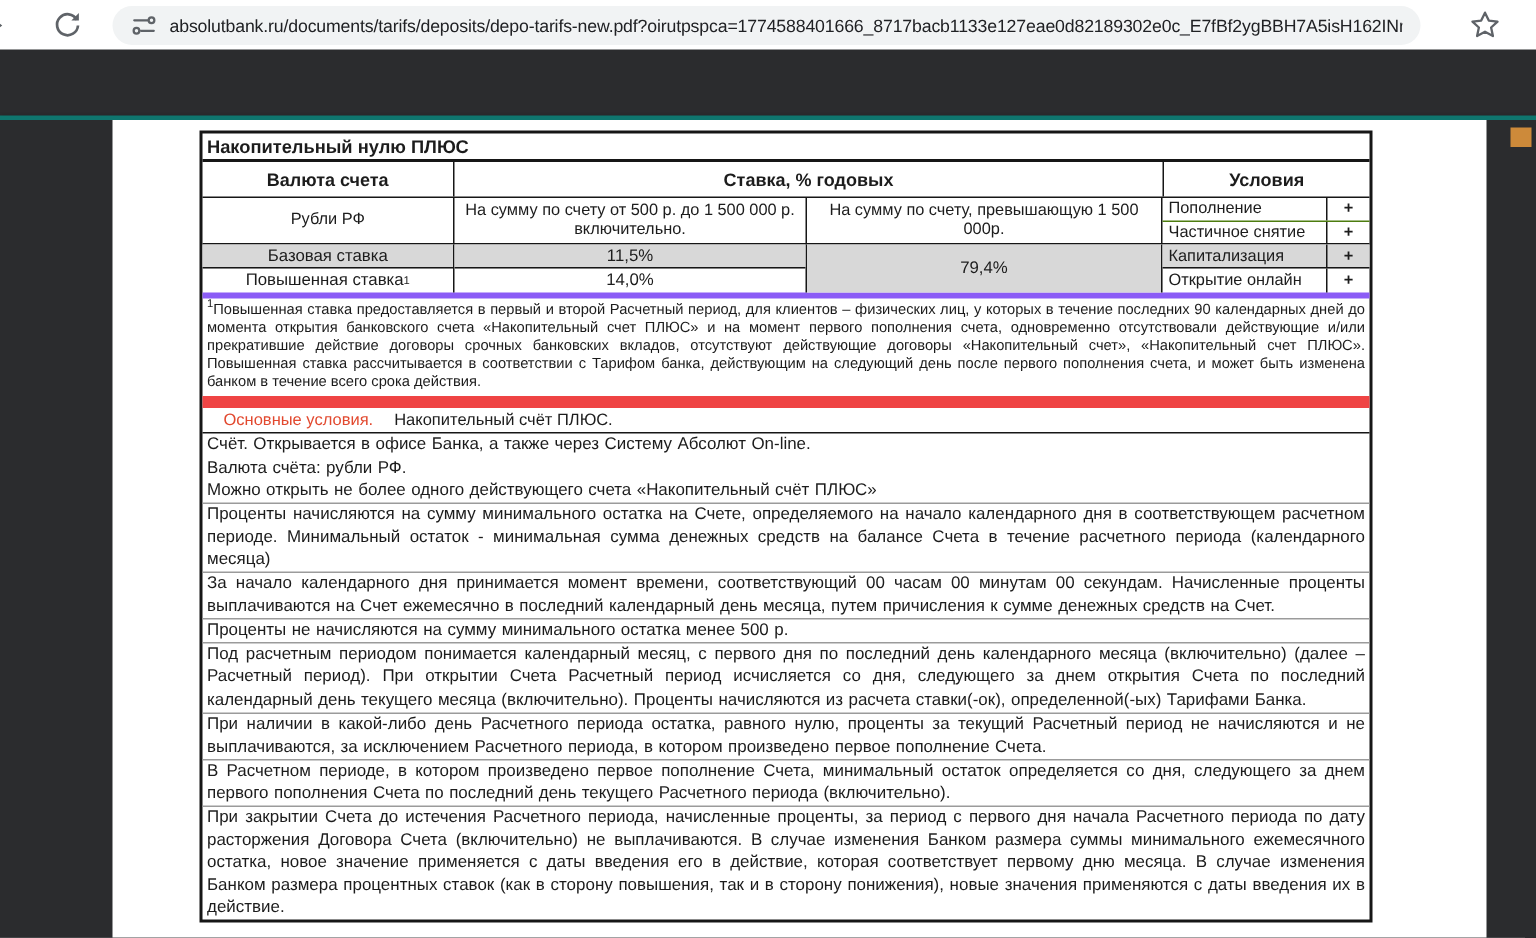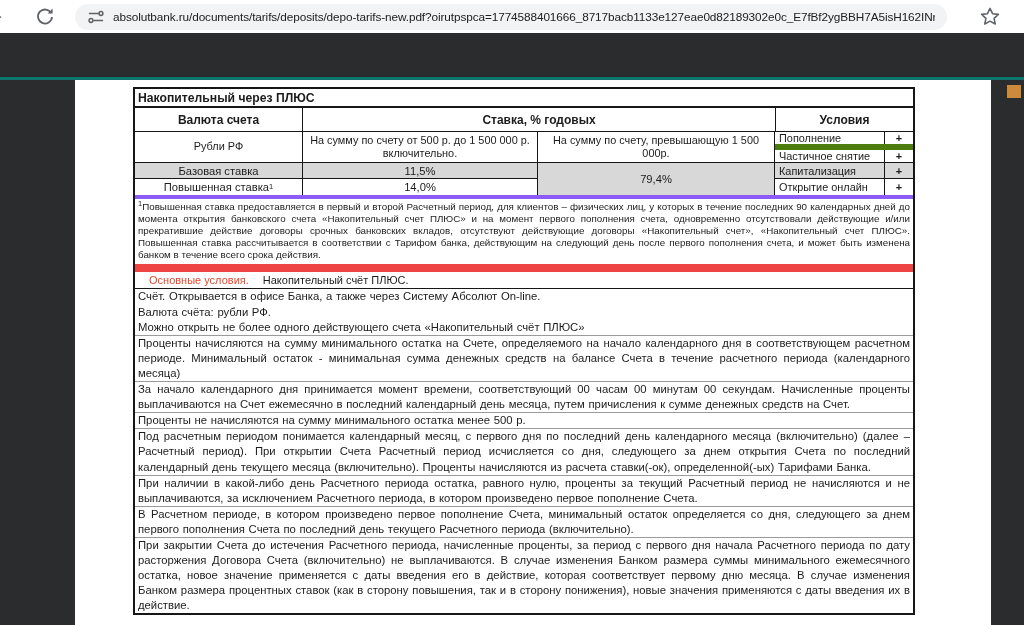--- a/index.html
+++ b/index.html
@@ -50,21 +50,21 @@
   .hc2 { width:473px; border-right:1px solid #161616; }
   .hc3 { flex:1; }
 
   .t-cur { display:flex; height:31px; border-bottom:1px solid #161616; font-size:10.9px; }
   .cc { display:flex; align-items:center; justify-content:center; text-align:center; line-height:13.5px; }
   .cc1 { width:168px; border-right:1px solid #161616; }
   .cc2a { width:235px; border-right:1px solid #161616; padding:0 6px; }
   .cc2b { width:237px; border-right:1px solid #161616; padding:0 6px; }
   .condcol { flex:1; display:flex; flex-direction:column; }
   .condrow { display:flex; flex:1; align-items:center; font-size:10.9px; }
-  .condrow + .condrow { border-top:6px solid #4d7c0f; }
+  .condrow + .condrow { border-top:1px solid #4d7c0f; }
   .condlabel { flex:1; padding-left:4px; }
   .condplus { width:29px; border-left:1px solid #161616; align-self:stretch; display:flex;
               align-items:center; justify-content:center; font-weight:bold; }
 
   .t-rates { display:flex; border-bottom:4px solid #8b5cf6; font-size:11.2px; }
   .rcolA { width:168px; border-right:1px solid #161616; }
   .rcolB { width:235px; border-right:1px solid #161616; }
   .rcolC { width:237px; border-right:1px solid #161616; background:#d8d8d8; display:flex;
            align-items:center; justify-content:center; }
   .rcolD { flex:1; display:flex; flex-direction:column; }
@@ -158,21 +158,21 @@
       <circle cx="17" cy="17" r="4" fill="#333639"></circle>
       <path d="M17 14.8v4.4 M14.8 17h4.4" stroke="#c7cbd0" stroke-width="1.4" stroke-linecap="round"></path>
     </svg>
   </div>
 </div>
 
 <div class="content">
   <div class="page">
     <div class="docbox">
 
-      <div class="t-title">Накопительный через ПЛЮС</div>
+      <div class="t-title">Накопительный нулю ПЛЮС</div>
 
       <div class="t-head">
         <div class="hc1">Валюта счета</div>
         <div class="hc2">Ставка, % годовых</div>
         <div class="hc3">Условия</div>
       </div>
 
       <div class="t-cur">
         <div class="cc cc1">Рубли РФ</div>
         <div class="cc cc2a">На  сумму по счету от 500 р. до  1 500 000 р. включительно.</div>

